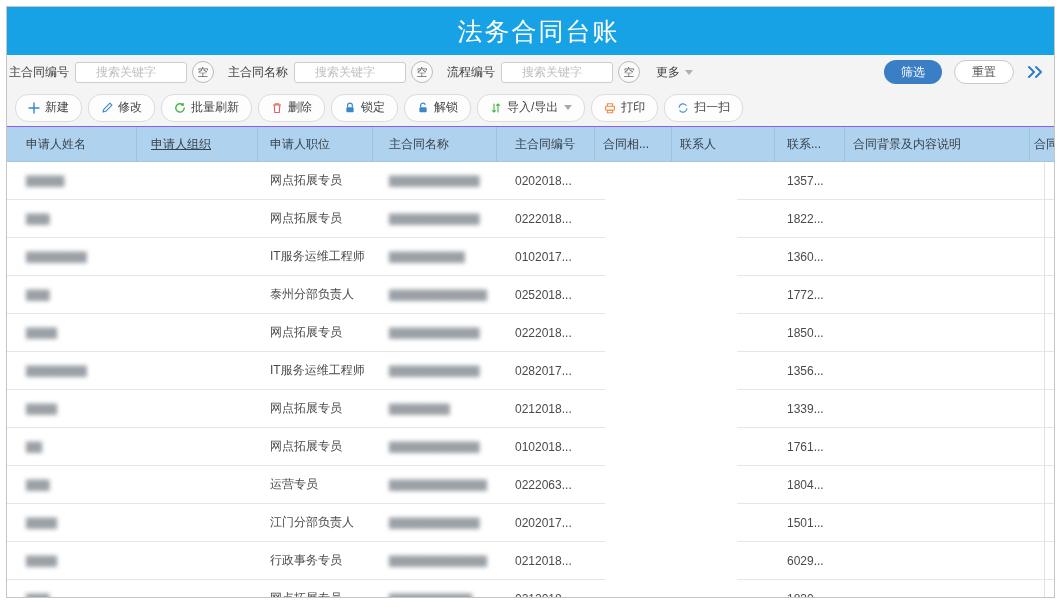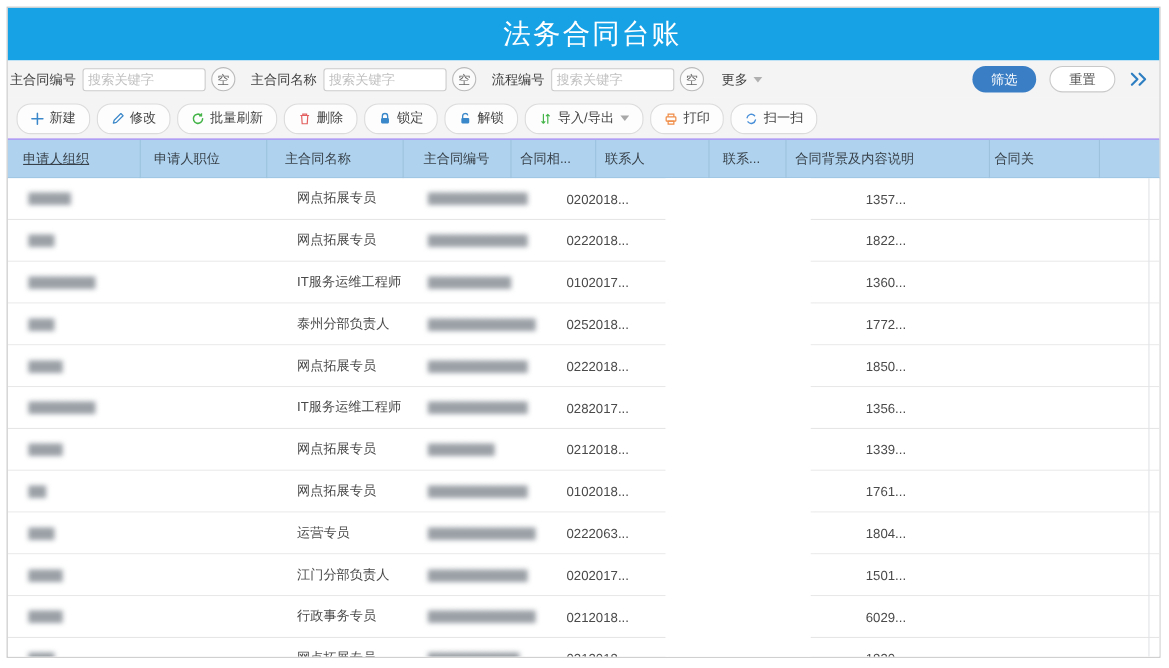--- a/index.html
+++ b/index.html
@@ -8,21 +8,21 @@
     background:#fff;overflow:hidden;box-sizing:border-box;}
   
   .titlebar{position:absolute;left:0;top:0;width:100%;height:48px;background:#18a2e6;}
   .titlebar .title{color:#fff;font-size:25px;text-align:center;line-height:48px;letter-spacing:2px;margin-left:16px;}
   
   .filterrow{position:absolute;left:0;top:48px;width:100%;height:34px;background:#f4f4f5;
     display:flex;align-items:center;padding-left:2px;box-sizing:border-box;font-size:12px;color:#3f3f3f;}
   .fgroup{display:flex;align-items:center;margin-right:14px;}
   .fgroup .flabel{margin-right:6px;white-space:nowrap;}
   .finput{width:112px;height:21px;border:1px solid #ccc;border-radius:3px;background:#fff;
-    font-size:12px;padding:0 4px;color:#333;outline:none;box-sizing:border-box;}
+    font-size:12px;padding:0 20px;color:#333;outline:none;box-sizing:border-box;}
   .finput::placeholder{color:#c0c0c0;}
   .fclear{width:20px;height:20px;border:1px solid #bbb;border-radius:50%;background:#fbfbfb;
     font-size:11px;color:#666;margin-left:5px;display:flex;align-items:center;justify-content:center;cursor:pointer;}
   .more{display:flex;align-items:center;margin-left:2px;cursor:pointer;}
   .caret{width:0;height:0;border-left:4px solid transparent;border-right:4px solid transparent;
     border-top:5px solid #b0b0b0;margin-left:5px;display:inline-block;}
   .fr-right{margin-left:auto;display:flex;align-items:center;padding-right:10px;}
   .btn-filter{background:#3a7ec5;color:#fff;border:none;border-radius:12px;height:24px;padding:0 17px;
     font-size:12px;margin-right:12px;cursor:pointer;}
   .btn-reset{background:#fff;color:#555;border:1px solid #c9c9c9;border-radius:12px;height:24px;
@@ -172,20 +172,21 @@
       <span class="tb-icon" style="color: rgb(74, 144, 217);">
           <svg width="12" height="12" viewBox="0 0 12 12">
             <path d="M2.2 5A3.9 3.9 0 0 1 9 3.2M9.8 7A3.9 3.9 0 0 1 3 8.8" fill="none" stroke="currentColor" stroke-width="1.3" stroke-linecap="round"></path>
           </svg>
         </span>
       <span>扫一扫</span>
     </div>
   </div>
 
   <div class="thead">
+    <div class="th c0">申请人姓名</div>
     <div class="th c1">申请人组织</div>
     <div class="th c2">申请人职位</div>
     <div class="th c3">主合同名称</div>
     <div class="th c4">主合同编号</div>
     <div class="th c5">合同相...</div>
     <div class="th c6">联系人</div>
     <div class="th c7">联系...</div>
     <div class="th c8">合同背景及内容说明</div>
     <div class="th c9">合同关</div>
   </div>

